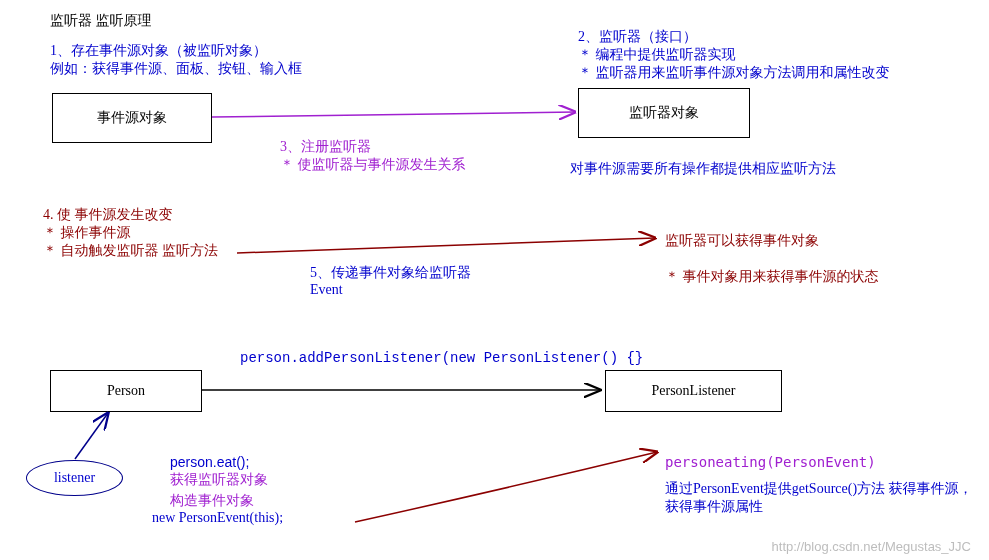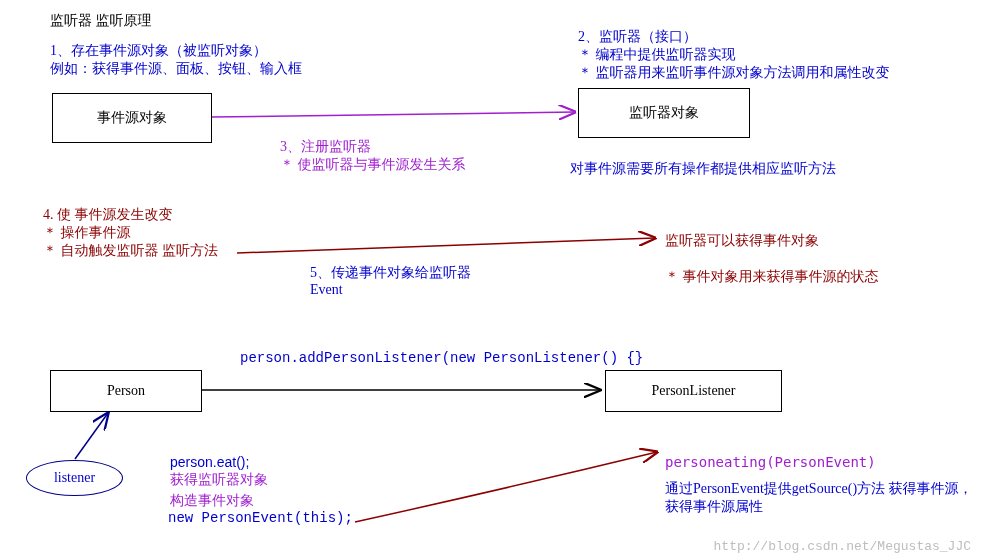--- a/index.html
+++ b/index.html
@@ -5,21 +5,21 @@
 html,body{margin:0;padding:0}
 body{width:989px;height:560px;font-family:"SimSun","宋体",serif;font-size:14px;background:#fff;position:relative}
 .abs{position:absolute}
 .blue{color:#0000cd}
 .purple{color:#a020d0}
 .darkred{color:#8b0000}
 .black{color:#000}
 .gray{color:#bdbdbd}
 .box{border:1.5px solid #000;background:#fff;text-align:center;display:flex;align-items:center;justify-content:center}
 .ellipse{border:1.5px solid #00008b;border-radius:50%;display:flex;align-items:center;justify-content:center}
-.watermark{font-family:Liberation Mono, monospace}
+.watermark{font-family:Liberation Sans, sans-serif}
 svg{position:absolute;top:0;left:0;width:989px;height:560px;pointer-events:none}
 </style>
 </head>
 <body>
 
 <div class="abs black" style="left:50px;top:12px">监听器 监听原理</div>
 
 <div class="abs blue" style="left:50px;top:42px">1、存在事件源对象（被监听对象）</div>
 <div class="abs blue" style="left:50px;top:60px">例如：获得事件源、面板、按钮、输入框</div>
 
@@ -60,21 +60,21 @@
   <span>PersonListener</span>
 </div>
 
 <div class="abs ellipse blue" style="left:26px;top:460px;width:95px;height:34px">
   <span>listener</span>
 </div>
 
 <div class="abs blue" style="left:170px;top:454px;font-family:Liberation Sans, sans-serif">person.eat();</div>
 <div class="abs purple" style="left:170px;top:471px">获得监听器对象</div>
 <div class="abs purple" style="left:170px;top:492px">构造事件对象</div>
-<div class="abs blue" style="left:168px;top:510px;font-family:Liberation Mono, monospace">new PersonEvent(this);</div>
+<div class="abs blue" style="left:152px;top:510px;font-family:Liberation Serif, serif">new PersonEvent(this);</div>
 
 <div class="abs purple" style="left:665px;top:454px;font-family:monospace">personeating(PersonEvent)</div>
 <div class="abs blue" style="left:665px;top:480px;width:310px;line-height:18px">通过PersonEvent提供getSource()方法 获得事件源，获得事件源属性</div>
 
 <div class="abs gray watermark" style="right:18px;bottom:6px;font-size:13px">http://blog.csdn.net/Megustas_JJC</div>
 
 <svg>
   <defs>
     <marker id="ap" markerWidth="12" markerHeight="10" refX="11" refY="5" orient="auto">
       <path d="M0,0 L12,5 L0,10" fill="none" stroke="#a020d0" stroke-width="1.5"></path>

